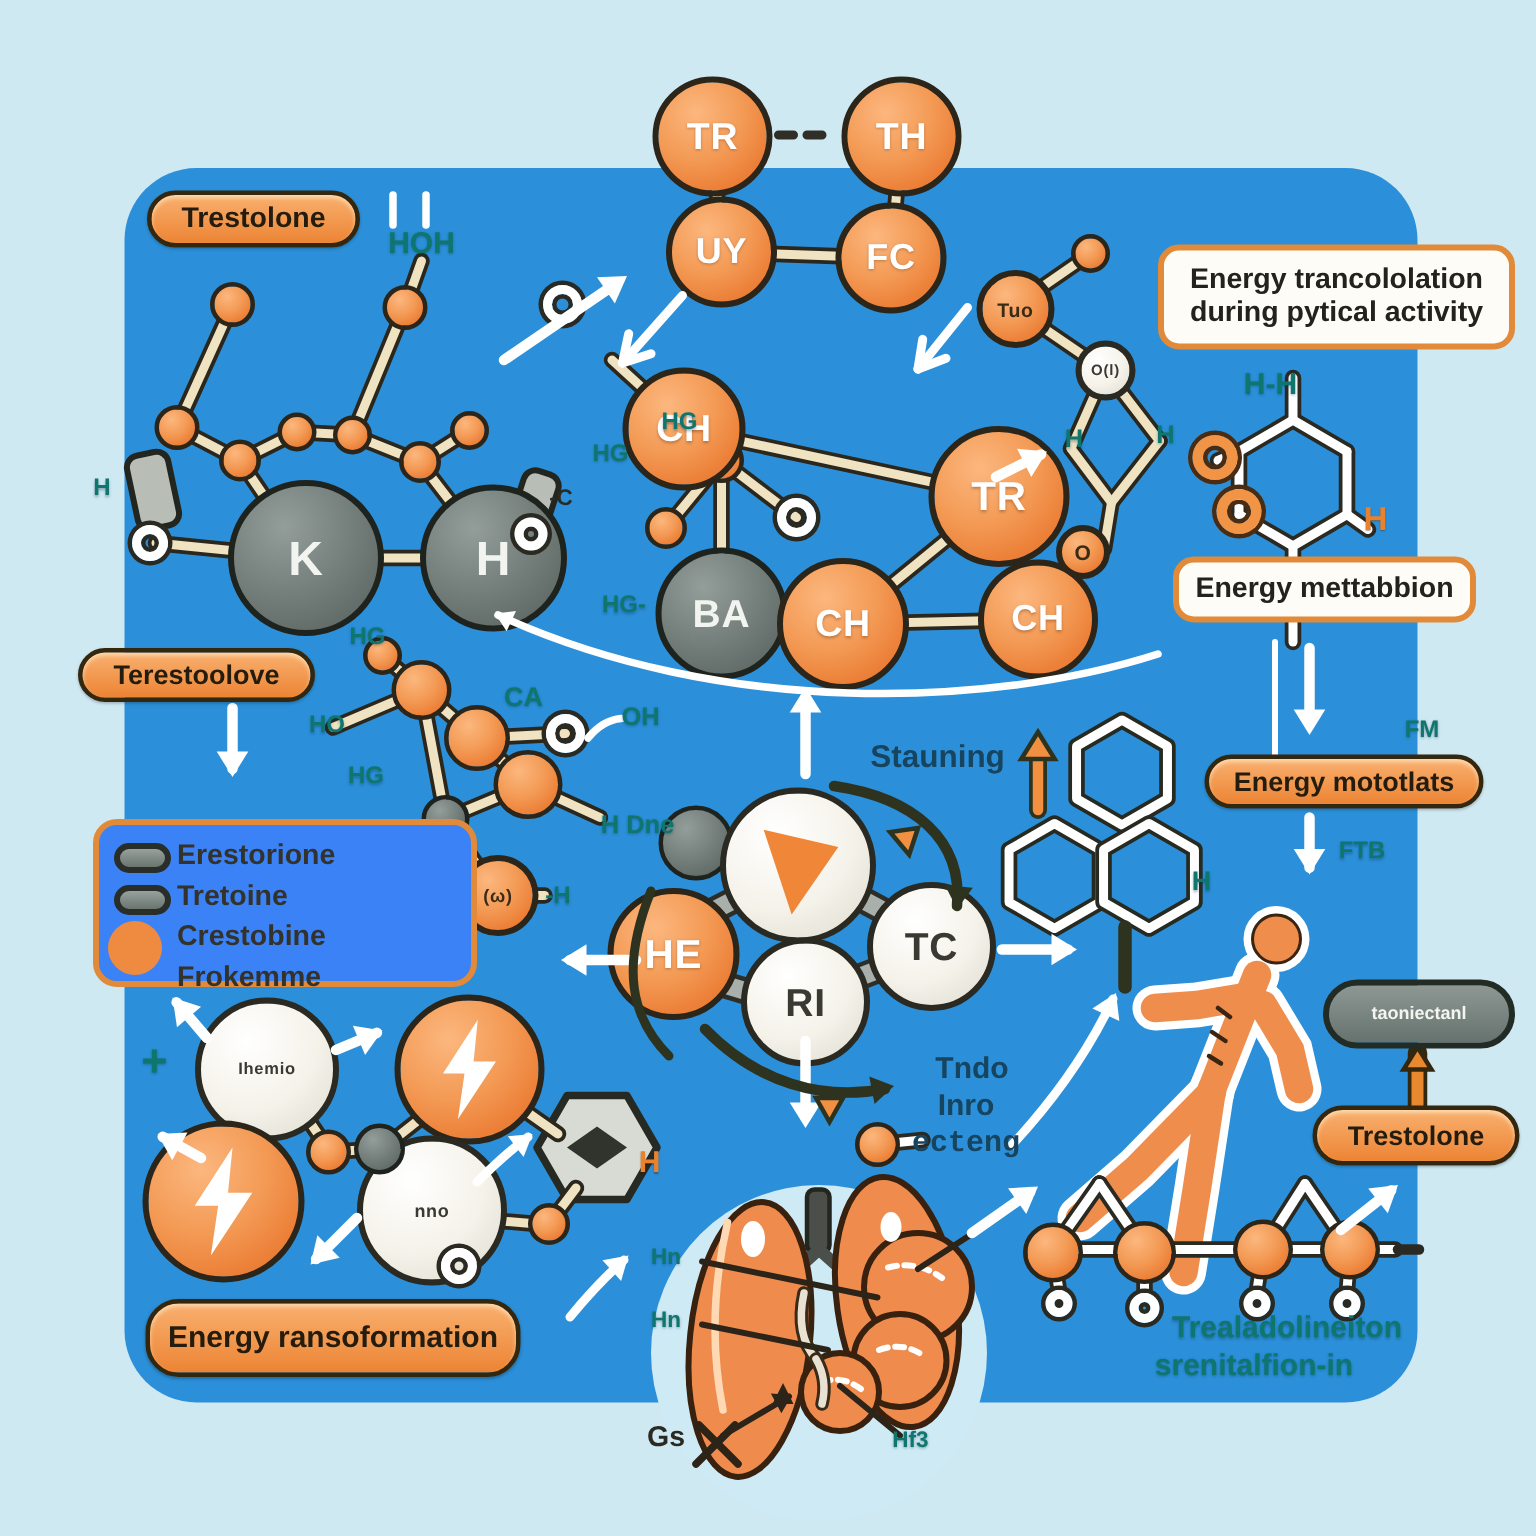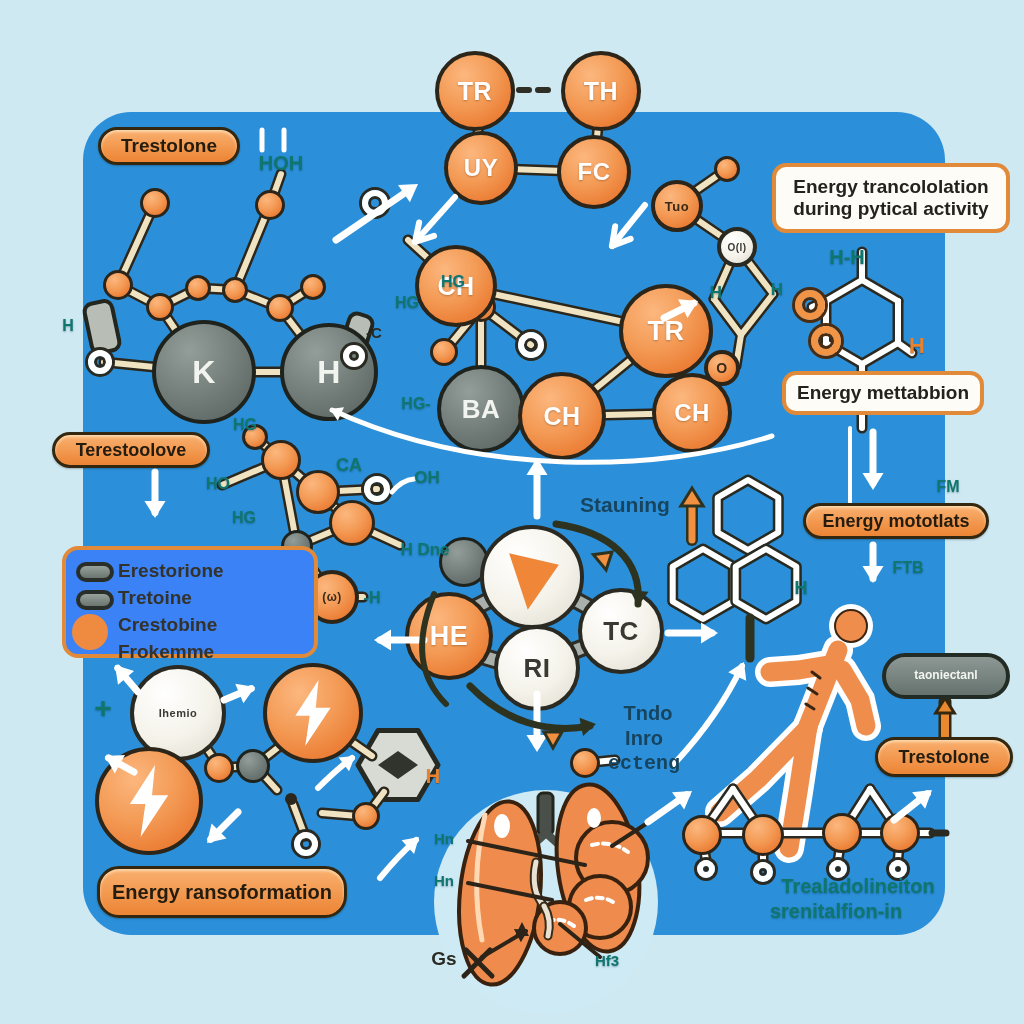--- a/index.html
+++ b/index.html
@@ -413,20 +413,21 @@
     <div class="atom t-o" style="left: 405px; top: 592px; width: 88px; height: 88px; font-size: 27px;">HE</div>
     <div class="atom t-wh" style="left: 578px; top: 588px; width: 86px; height: 86px; font-size: 26px;">TC</div>
     <div class="atom t-wh" style="left: 494px; top: 625px; width: 86px; height: 86px; font-size: 26px;">RI</div>
     <div class="atom t-wh" style="left: 130px; top: 665px; width: 96px; height: 96px; font-size: 11px;">Ihemio</div>
     <div class="atom t-bolt" style="left: 263px; top: 663px; width: 100px; height: 100px; font-size: 0px;">
       <div class="boltshape"></div>
     </div>
     <div class="atom t-bolt" style="left: 95px; top: 747px; width: 108px; height: 108px; font-size: 0px;">
       <div class="boltshape"></div>
     </div>
+    <div class="atom t-wh" style="left: 238px; top: 757px; width: 100px; height: 100px; font-size: 12px;">nno</div>
     <div class="atom t-og" style="left: 204px; top: 753px; width: 30px; height: 30px; font-size: 0px;"></div>
     <div class="atom t-gs" style="left: 236px; top: 749px; width: 34px; height: 34px; font-size: 0px;"></div>
     <div class="atom t-og" style="left: 352px; top: 802px; width: 28px; height: 28px; font-size: 0px;"></div>
     <div class="atom t-rg" style="left: 294px; top: 832px; width: 24px; height: 24px; font-size: 0px;"></div>
     <div class="atom t-og" style="left: 570px; top: 748px; width: 30px; height: 30px; font-size: 0px;"></div>
     <div class="atom t-og" style="left: 682px; top: 815px; width: 40px; height: 40px; font-size: 0px;"></div>
     <div class="atom t-og" style="left: 742px; top: 814px; width: 42px; height: 42px; font-size: 0px;"></div>
     <div class="atom t-og" style="left: 822px; top: 813px; width: 40px; height: 40px; font-size: 0px;"></div>
     <div class="atom t-og" style="left: 880px; top: 813px; width: 40px; height: 40px; font-size: 0px;"></div>
     <div class="atom t-rg" style="left: 697px; top: 860px; width: 18px; height: 18px; font-size: 0px;"></div>

